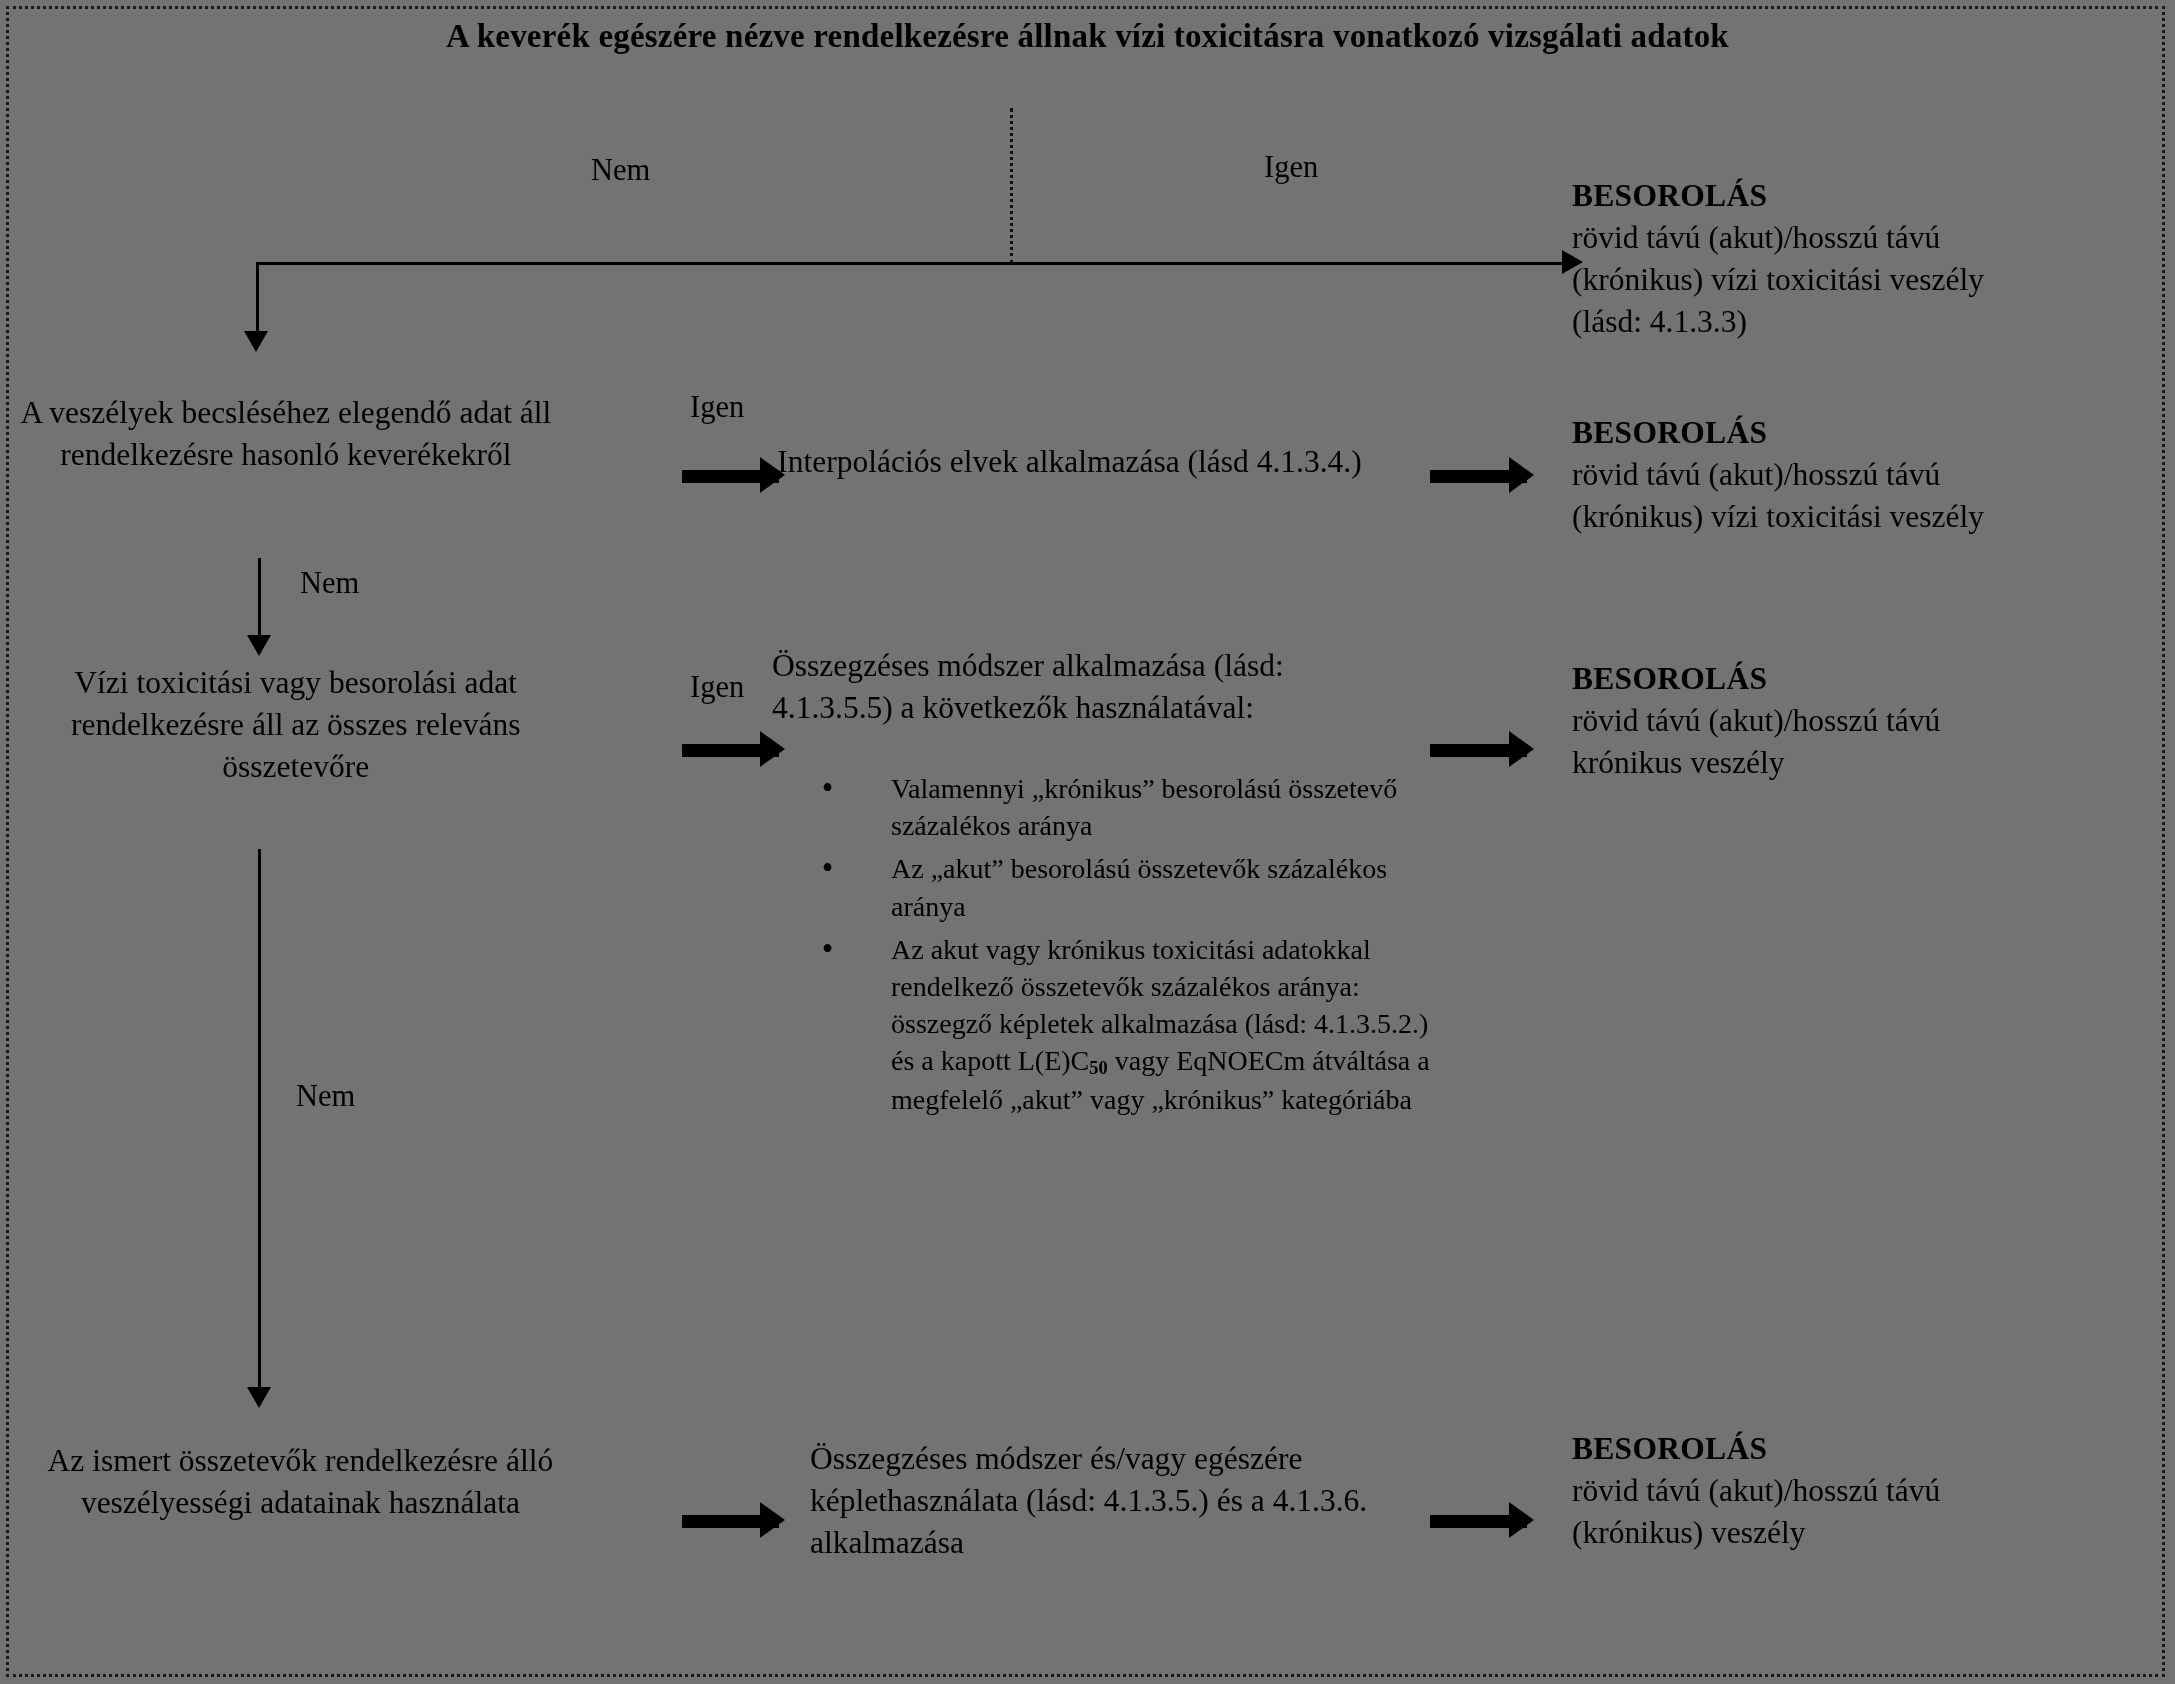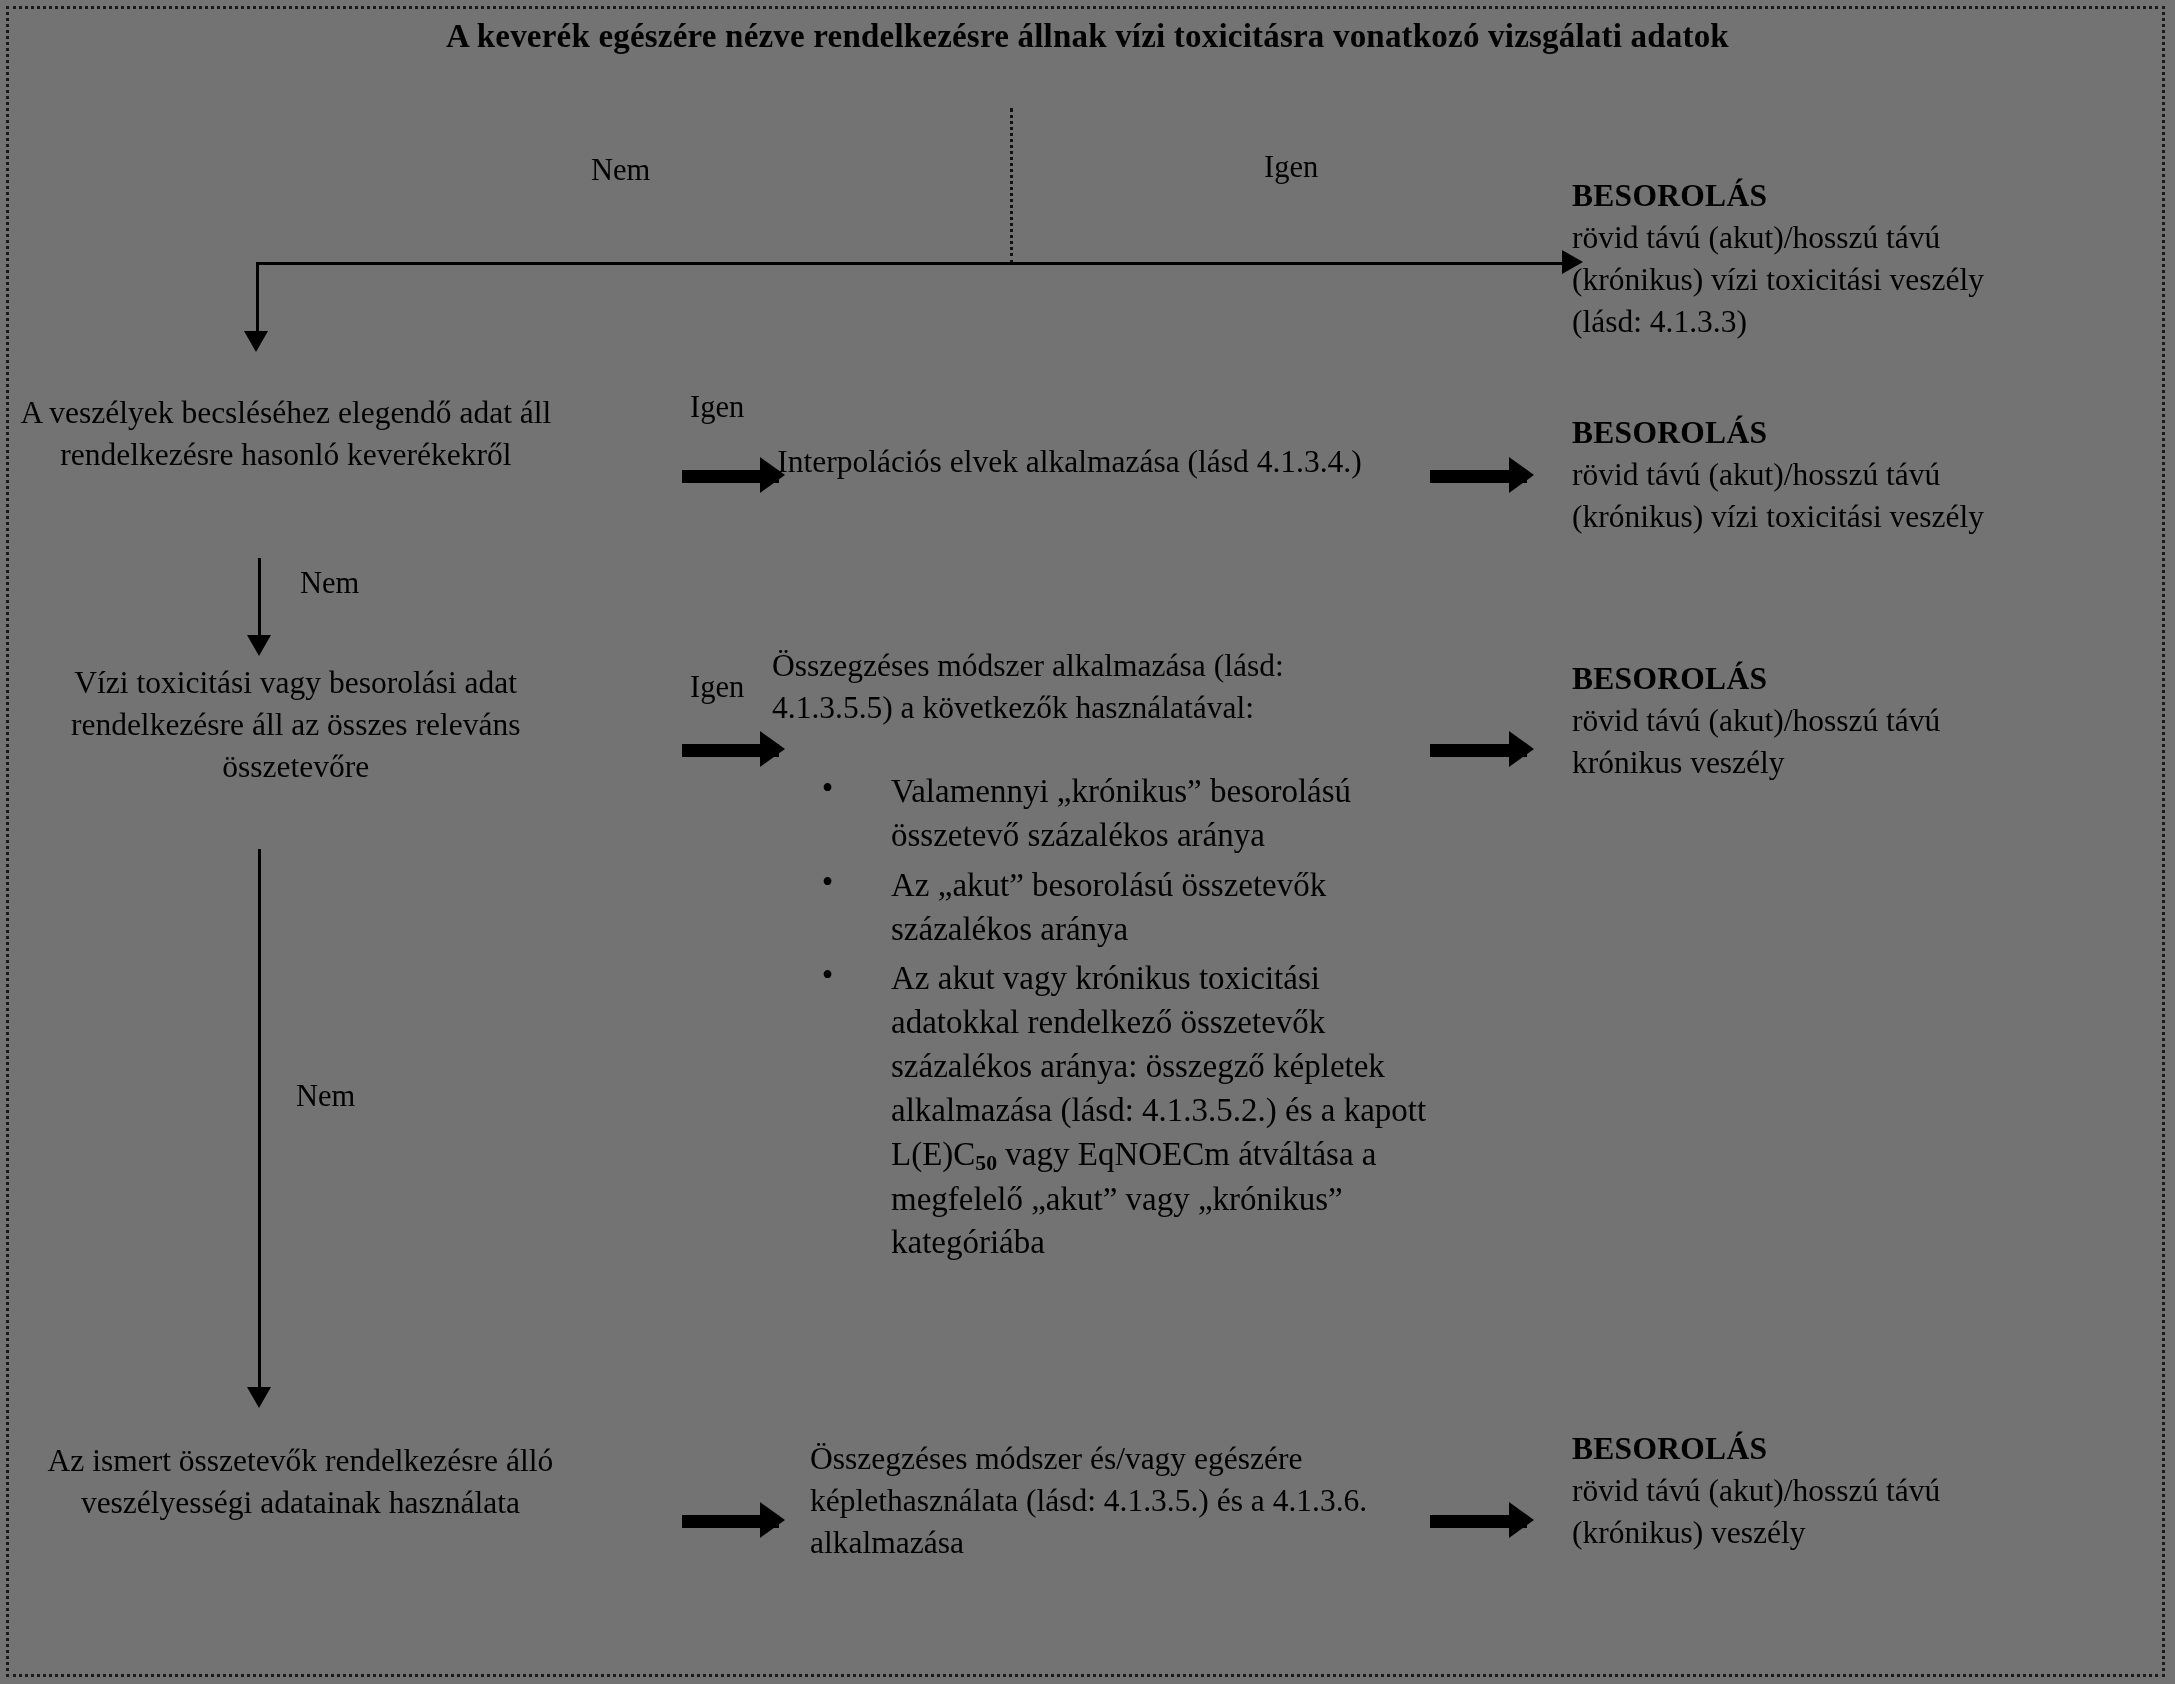--- a/index.html
+++ b/index.html
@@ -108,21 +108,21 @@
     border-top: 18.7px solid transparent;
     border-bottom: 18.7px solid transparent;
     border-left: 25.6px solid #000;
   }
 
   ul.bullets {
     position: absolute;
     margin: 0;
     padding: 0;
     list-style: none;
-    font-size: 33px;
+    font-size: 28px;
     line-height: 1.33;
   }
   ul.bullets li {
     position: relative;
     padding-left: 81px;
     margin-bottom: 5.9px;
   }
   ul.bullets li::before {
     content: "\2022";
     position: absolute;

